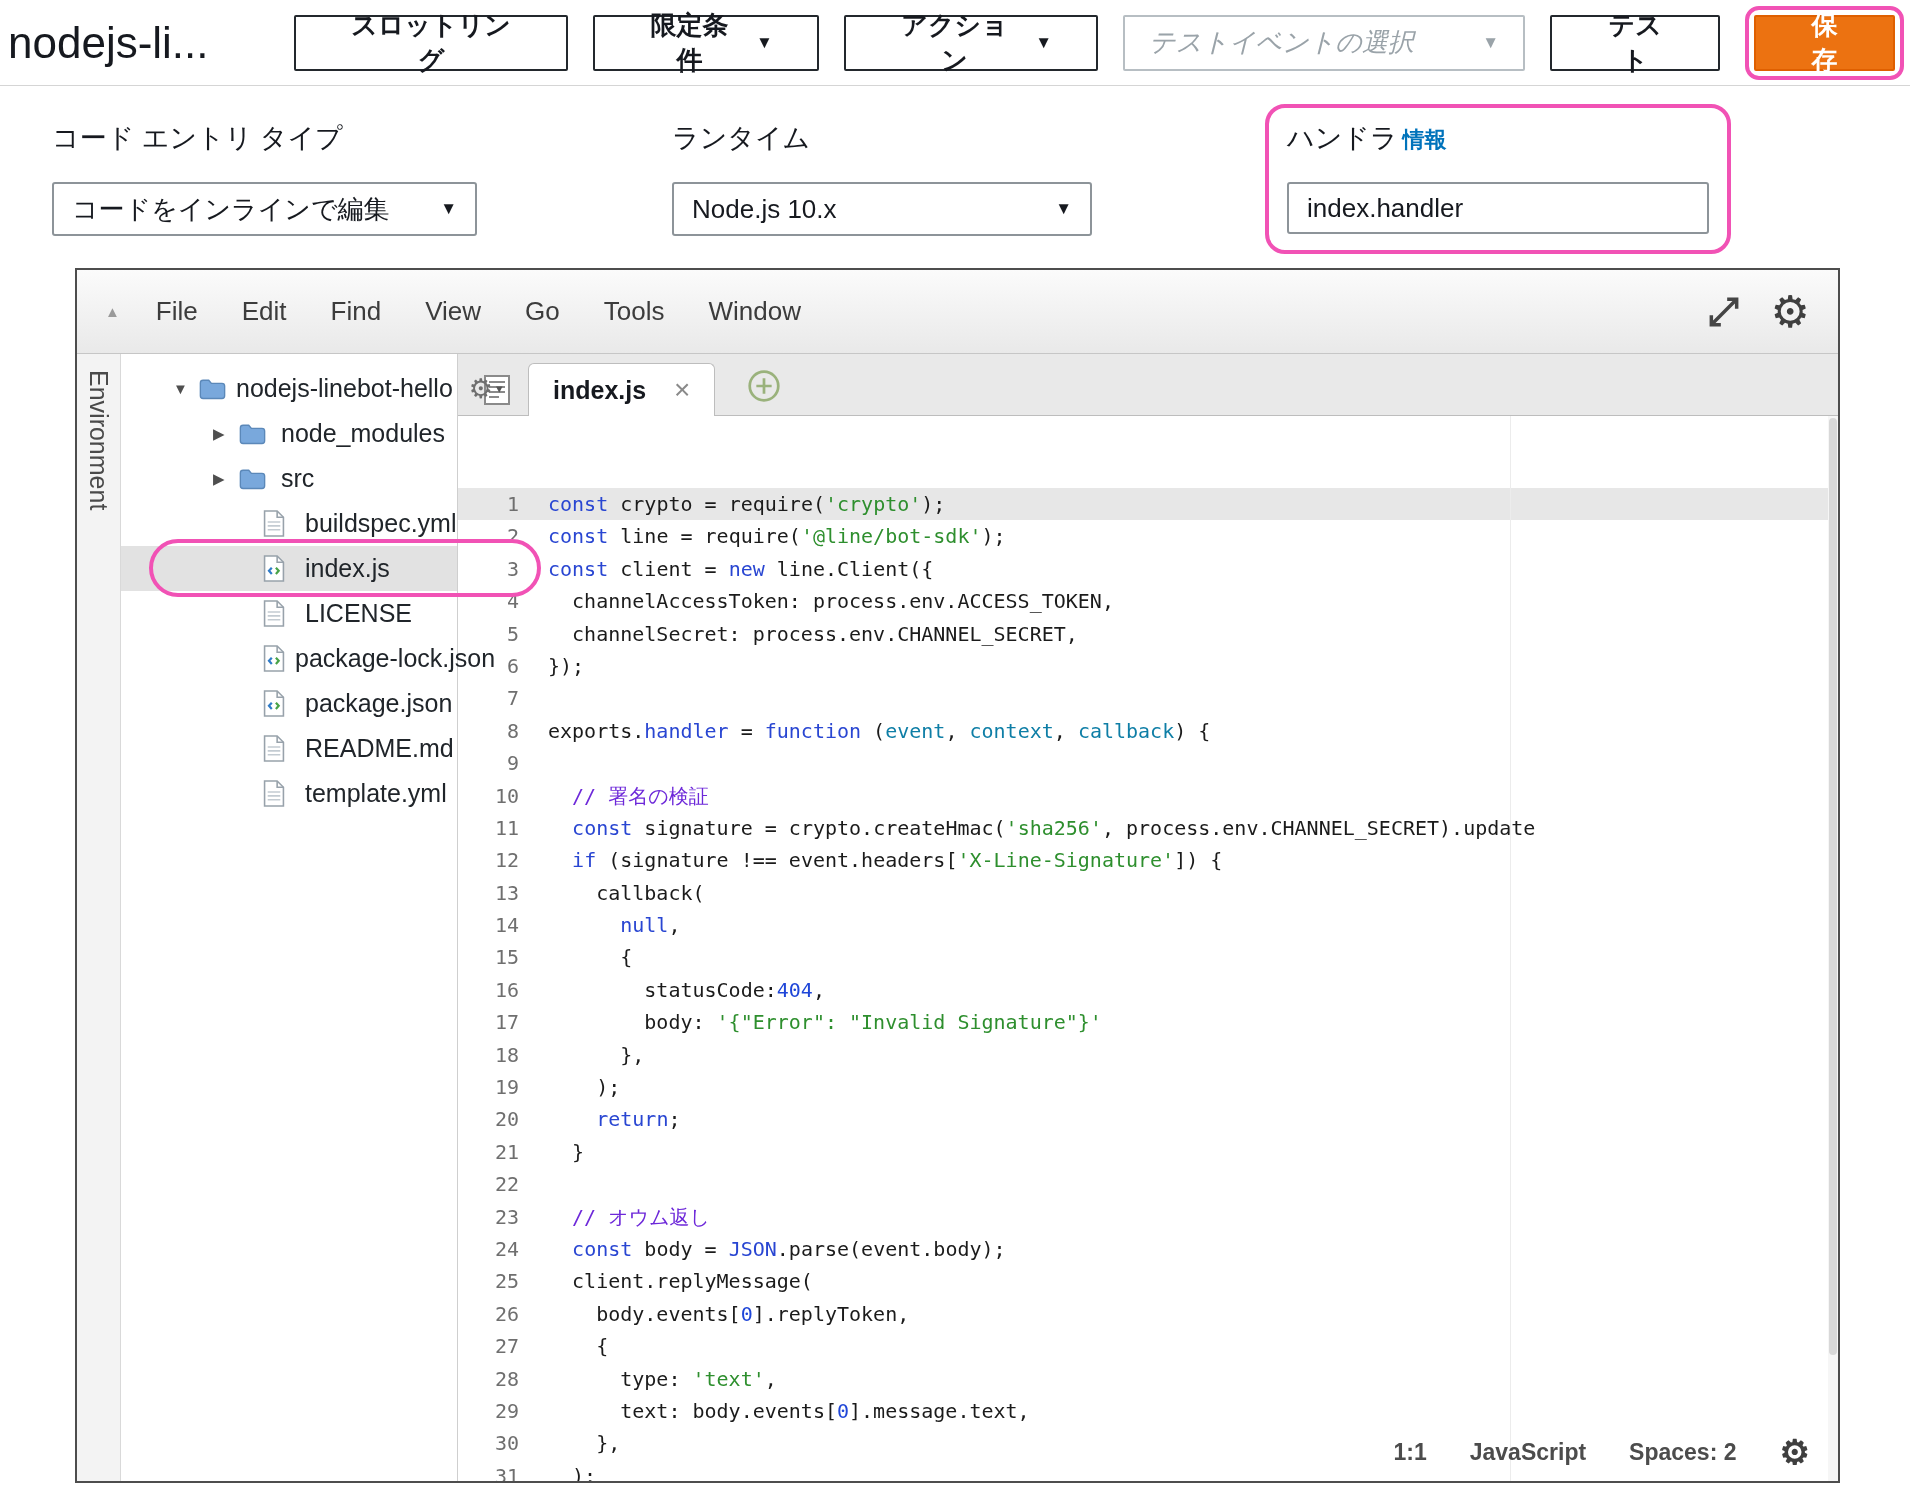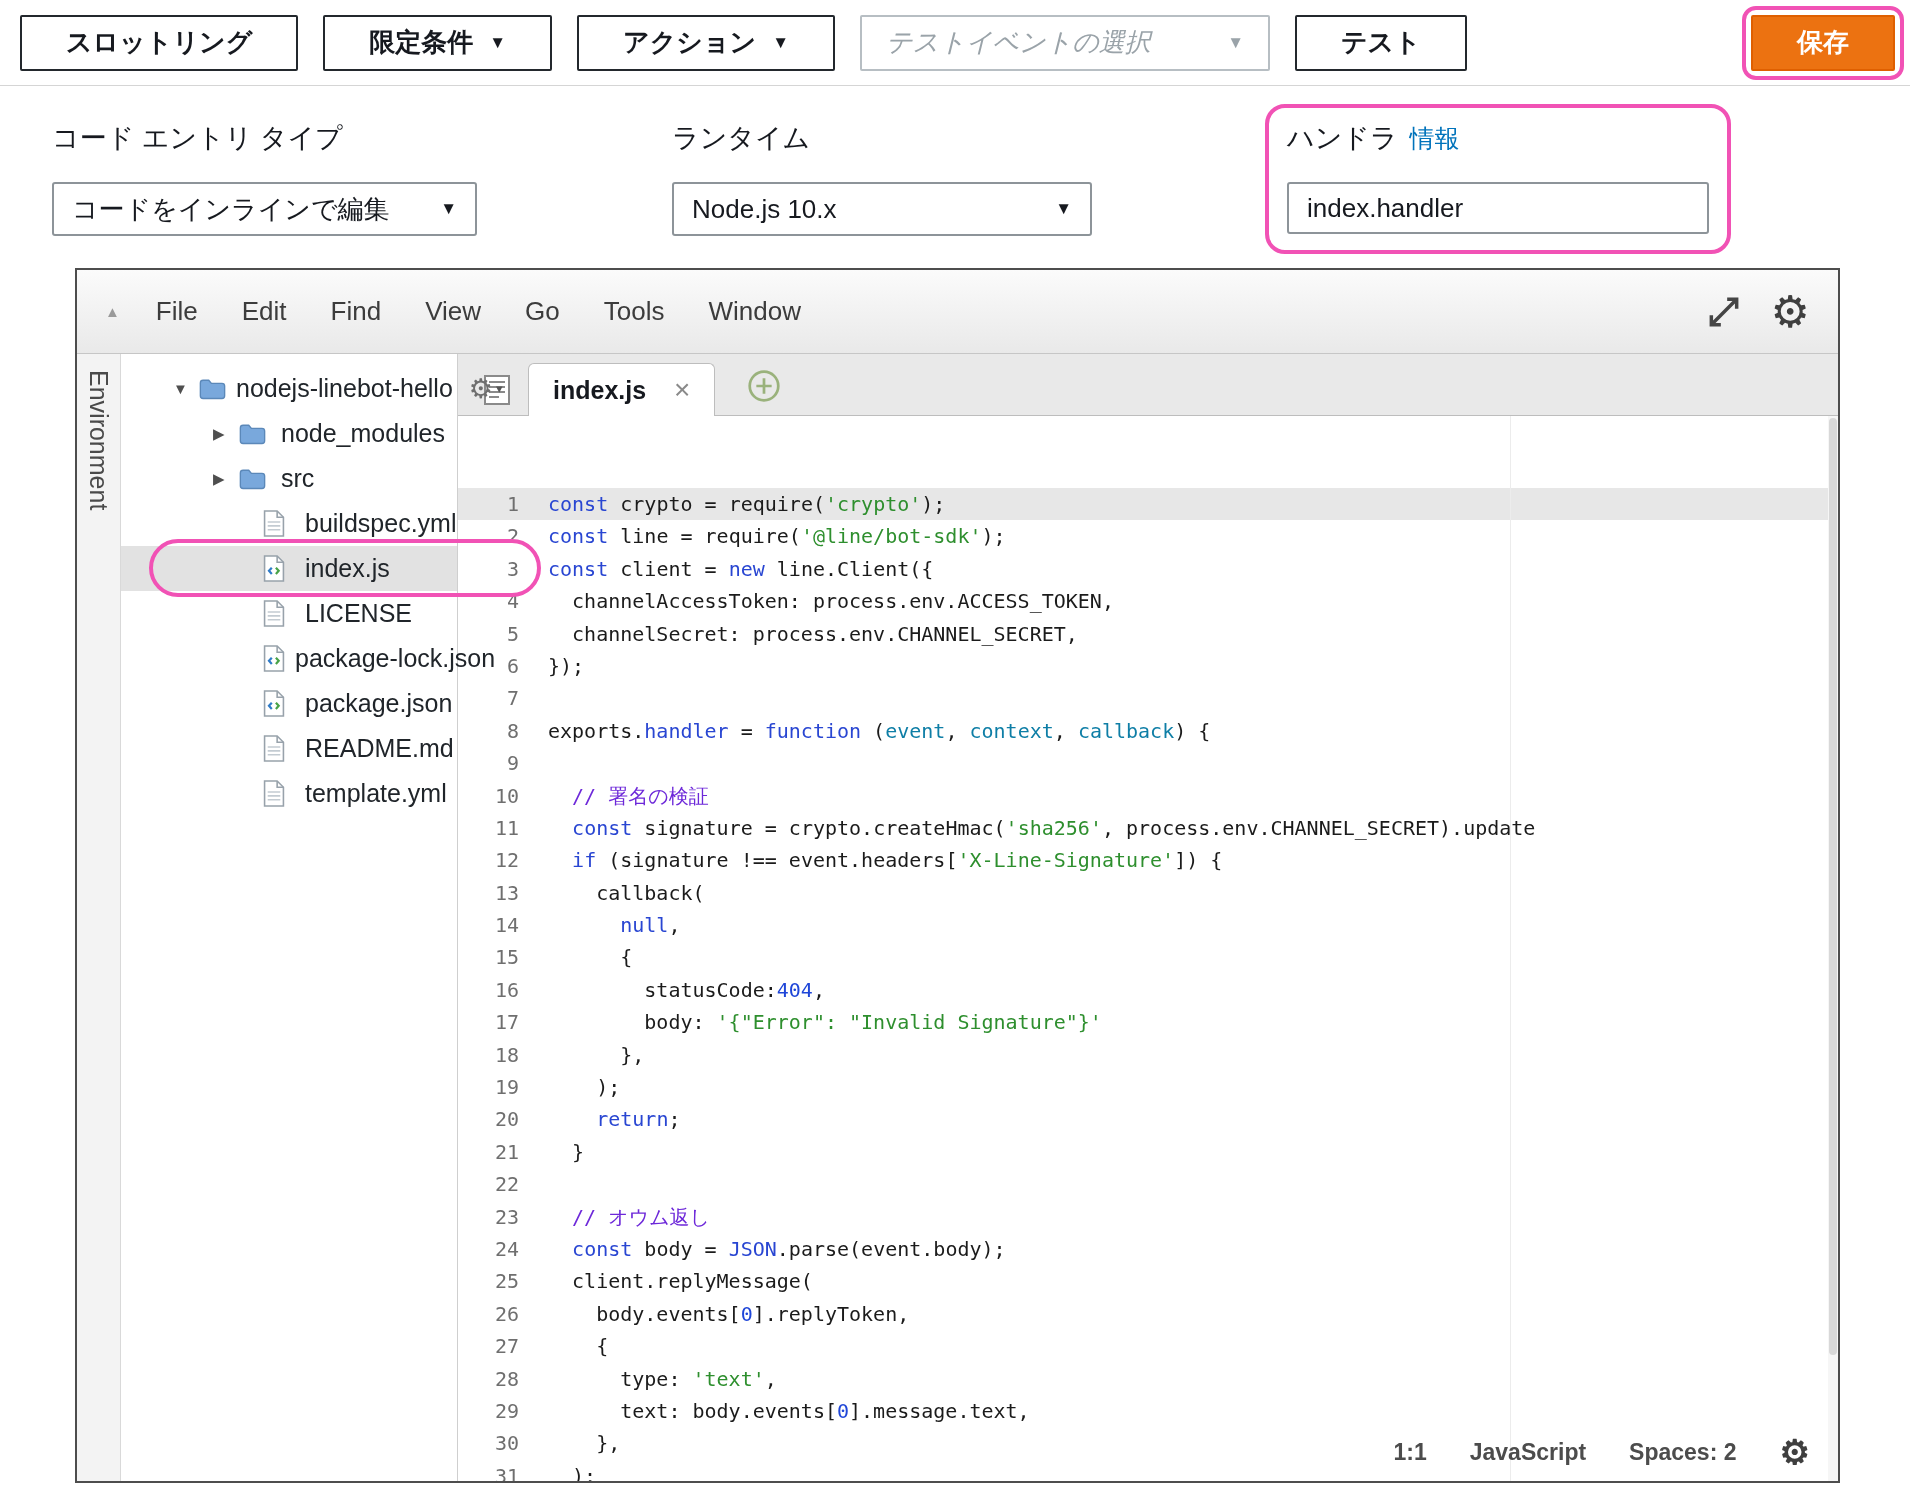--- a/index.html
+++ b/index.html
@@ -27,22 +27,22 @@
   .field label { display:block; font-size:27px; margin-bottom:26px; }
   .control { height:54px; border:2px solid #8d9499; border-radius:3px; background:#fff;
     font-size:26px; display:flex; align-items:center; justify-content:space-between;
     padding:0 18px; color:#16191f; }
   .field-1 .control { width:425px; }
   .field-2 { margin-left:195px; } .field-2 .control { width:420px; }
   .handler-ring { margin-left:173px; margin-top:-16px; align-self:flex-start;
     border:4px solid var(--annotation-pink,#f152b5); border-radius:20px; padding:12px 18px 16px; }
   .handler-ring input { width:422px; height:52px; border:2px solid #8d9499; border-radius:3px;
     font-family:inherit; font-size:26px; padding:0 18px; color:#16191f; }
-  .info-link { color:var(--link-blue,#0073bb); font-size:25px; font-weight:400;
-    margin-left:12px; text-decoration:none; }
+  .info-link { color:var(--link-blue,#0073bb); font-size:22px; font-weight:700;
+    margin-left:5px; text-decoration:none; }
 
   
   .ide { position:absolute; left:75px; top:268px; width:1765px; height:1215px;
     border:2px solid #4d4d4d; background:#fff; display:flex; flex-direction:column; }
   .menubar { flex:0 0 84px; background:linear-gradient(#fbfbfb,#e9e9e9);
     border-bottom:1px solid #c6c6c6; display:flex; align-items:center; padding:0 28px; gap:34px; }
   .collapse-tri { font-size:15px; color:#9a9a9a; margin-right:2px; }
   .menu-items { display:flex; gap:44px; }
   .menu-item { font-size:26px; color:#3c3c3c; cursor:default; }
   .menubar-right { margin-left:auto; display:flex; align-items:center; gap:28px; }
@@ -95,20 +95,21 @@
     color:#4c4c4c; z-index:4; }
   .statusbar .gear { font-size:34px; }
   .vscroll { position:absolute; right:0; top:0; bottom:0; width:10px; background:#f6f6f6; }
   .vscroll .thumb { position:absolute; top:2px; right:1px; width:8px; height:88%;
     background:#d8d8d8; border-radius:4px; }
 </style>
 </head>
 <body>
 
 <header class="topbar">
+  <h1 class="fn-title">nodejs-li...</h1>
   <div class="topbar-actions">
     <button class="btn">スロットリング</button>
     <button class="btn">
       <span>限定条件</span>
       <span class="chev">▼</span>
     </button>
     <button class="btn">
       <span>アクション</span>
       <span class="chev">▼</span>
     </button>

